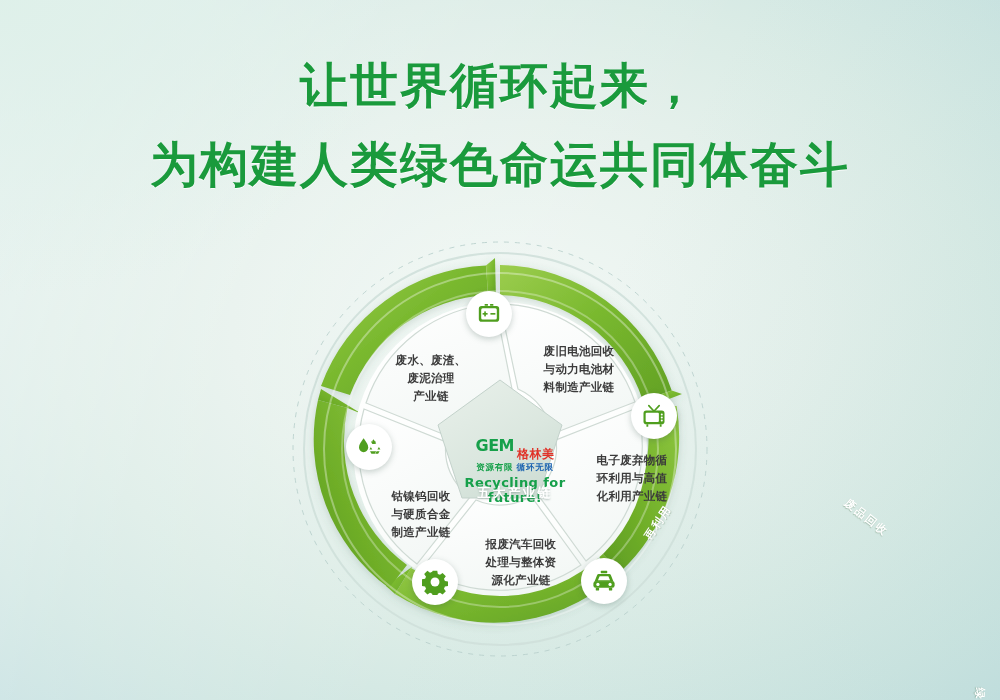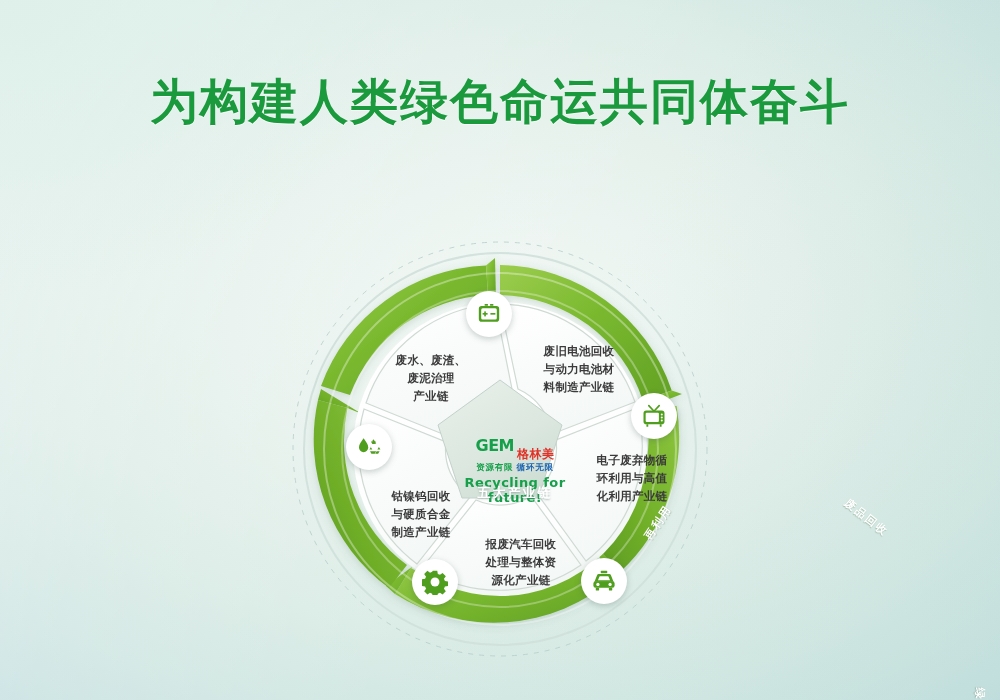--- a/index.html
+++ b/index.html
@@ -105,20 +105,21 @@
   .rl-reuse   {left:357px;top:303px;transform:rotate(-56deg);transform-origin:left center;}
   .rl-green   {left:690px;top:452px;transform:rotate(92deg);transform-origin:left center;}
 </style>
 </head>
 <body>
 
 <div class="bg-sheen"></div>
 <div class="bg-corner"></div>
 
 <h1 class="heading">
+  <span class="l1">让世界循环起来，</span>
   <span class="l2">为构建人类绿色命运共同体奋斗</span>
 </h1>
 
 <div class="diagram">
   <svg viewBox="0 0 420 442" xmlns="http://www.w3.org/2000/svg" aria-hidden="true">
     <defs>
       <linearGradient id="ringGrad" x1="0" y1="0" x2="1" y2="1">
         <stop offset="0%" stop-color="#9ccd4e"></stop>
         <stop offset="45%" stop-color="#7ab92f"></stop>
         <stop offset="100%" stop-color="#62a125"></stop>

